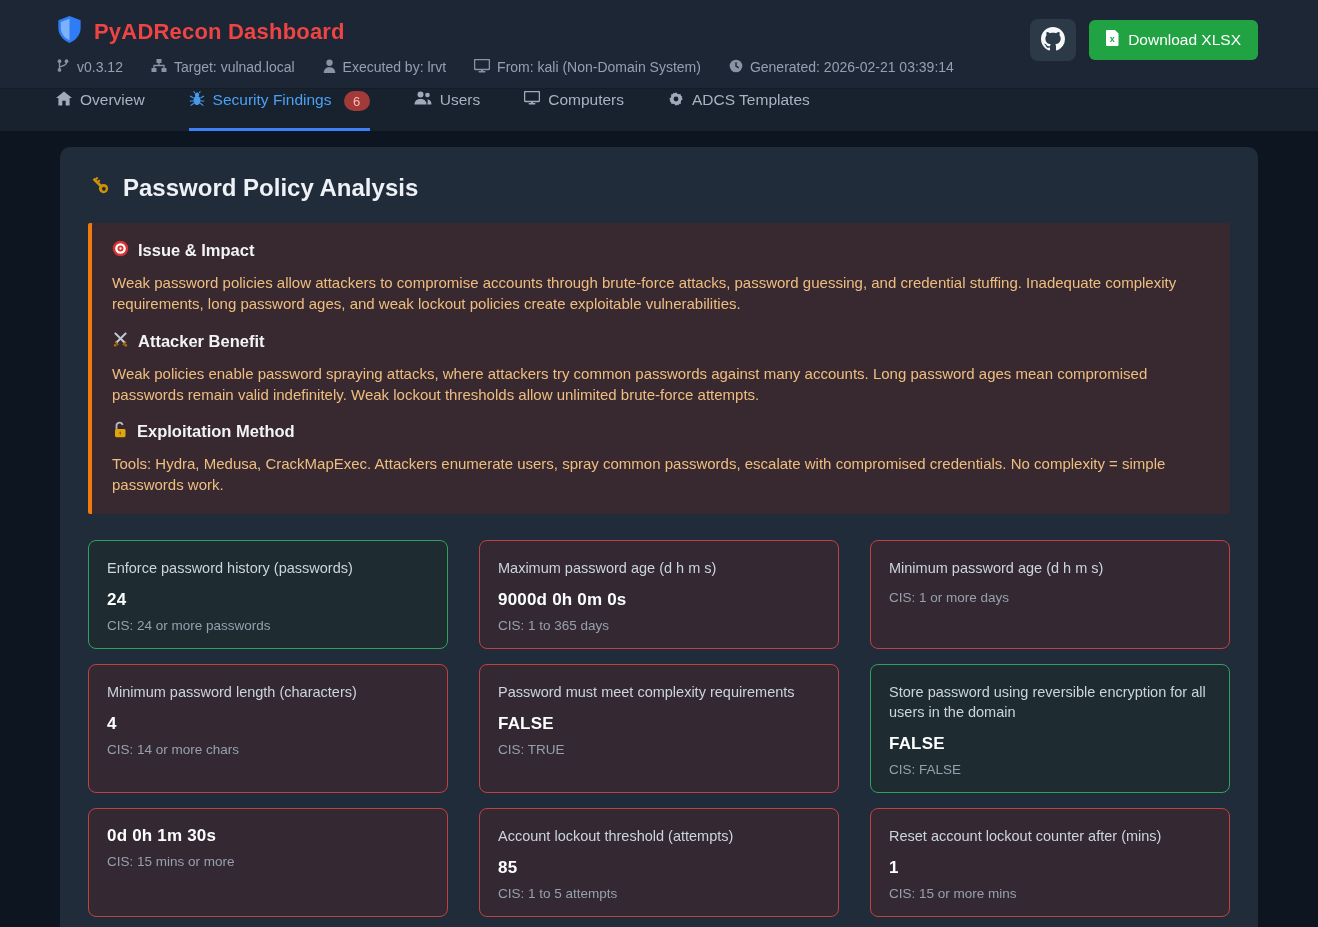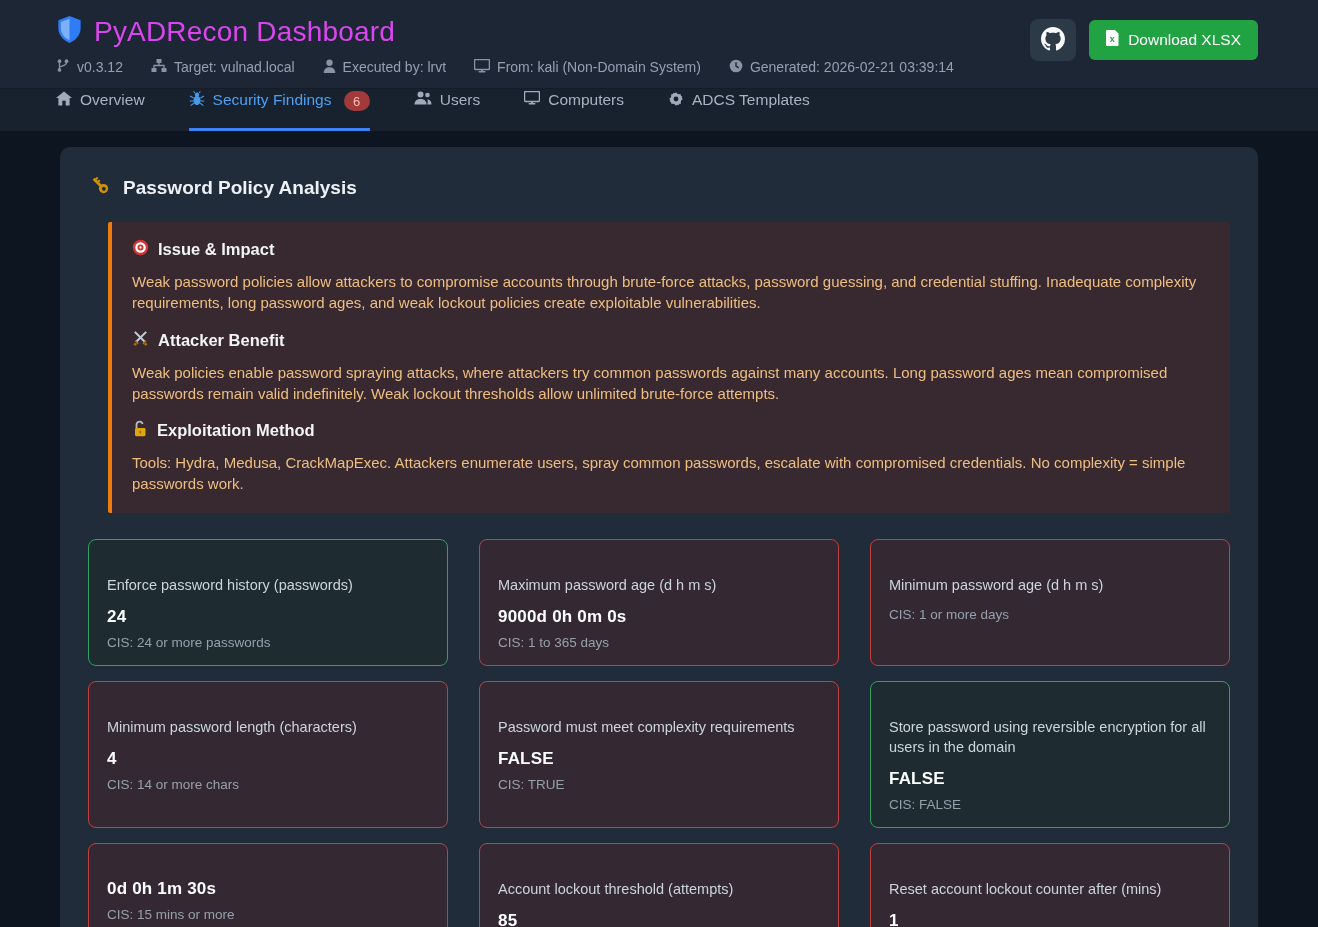--- a/index.html
+++ b/index.html
@@ -10,21 +10,21 @@
     color: #e6eaee;
     overflow: hidden;
   }
   
   .header {
     background: #1d2634;
     padding: 15px 60px 12px 56px;
     position: relative;
   }
   .brand-row { display:flex; align-items:center; gap:11px; }
-  .brand-title { color:#d946ef; font-size:28px; font-weight:normal; letter-spacing:.2px; }
+  .brand-title { color:#ef4444; font-size:22px; font-weight:bold; letter-spacing:.2px; }
   .meta-row { display:flex; align-items:center; gap:28px; margin-top:10px; color:#93a0b2; font-size:14px; }
   .meta-item { display:flex; align-items:center; gap:7px; }
   .meta-item svg { flex:0 0 auto; opacity:.9; }
   .header-actions { position:absolute; top:19px; right:60px; display:flex; gap:13px; align-items:center; }
   .gh-btn {
     width:46px; height:42px; background:#2c3947; border:none; border-radius:8px;
     display:flex; align-items:center; justify-content:center; cursor:pointer;
   }
   .dl-btn {
     height:40px; background:#21a343; border:none; border-radius:6px; cursor:pointer;
@@ -47,39 +47,39 @@
     font-size:13px; padding:2.5px 9.5px; margin-left:4px;
   }
   
   .page { padding:16px 60px 0; }
   .panel {
     background:#212c3a; border-radius:10px; padding:26px 28px 30px;
     min-height:750px;
   }
   .section-title {
     display:flex; align-items:center; gap:11px;
-    color:#eef1f5; font-size:19px; font-weight:bold; margin-bottom:20px;
+    color:#eef1f5; font-size:24px; font-weight:bold; margin-bottom:20px;
   }
   
   .warnbox {
     background:#37292f; border-left:4px solid #f07a0e;
-    padding:15px 20px 18px; border-radius:2px;margin-left:20px;
+    padding:15px 20px 18px; border-radius:2px;
   }
   .warn-heading {
     display:flex; align-items:center; gap:9px;
     color:#f1f3f5; font-size:16.5px; font-weight:bold; margin:16px 0 11px;
   }
   .warn-heading.first { margin-top:2px; }
   .warn-text { color:#eebd80; font-size:15px; line-height:1.42; }
   
   .cards {
     margin-top:26px;
     display:grid; grid-template-columns:repeat(3,1fr); gap:15px 31px;
   }
-  .metric-card { border-radius:8px; border:1px solid transparent; padding:35px 18px 15px; }
+  .metric-card { border-radius:8px; border:1px solid transparent; padding:17px 18px 15px; }
   .metric-card.status-pass { background:#1e2b31; border-color:#31a05e; }
   .metric-card.status-fail { background:#342933; border-color:#c24040; }
   .card-title { color:#ccd4dc; font-size:14.5px; line-height:1.38; margin-bottom:12px; }
   .card-value { color:#fdfefe; font-size:17px; font-weight:bold; margin-bottom:8px; letter-spacing:.2px; }
   .card-cis { color:#96a0ac; font-size:13.5px; }
 </style>
 </head>
 <body>
 
 <div class="header">

